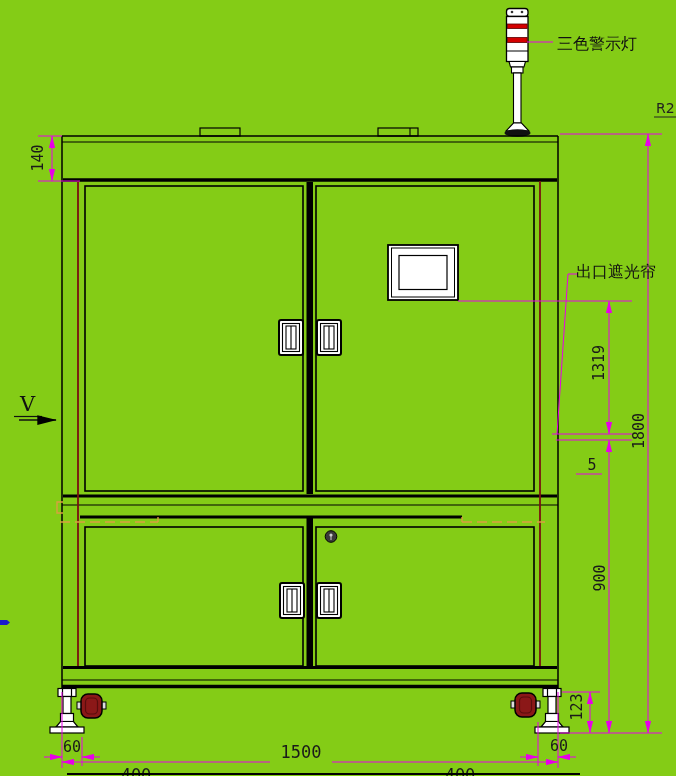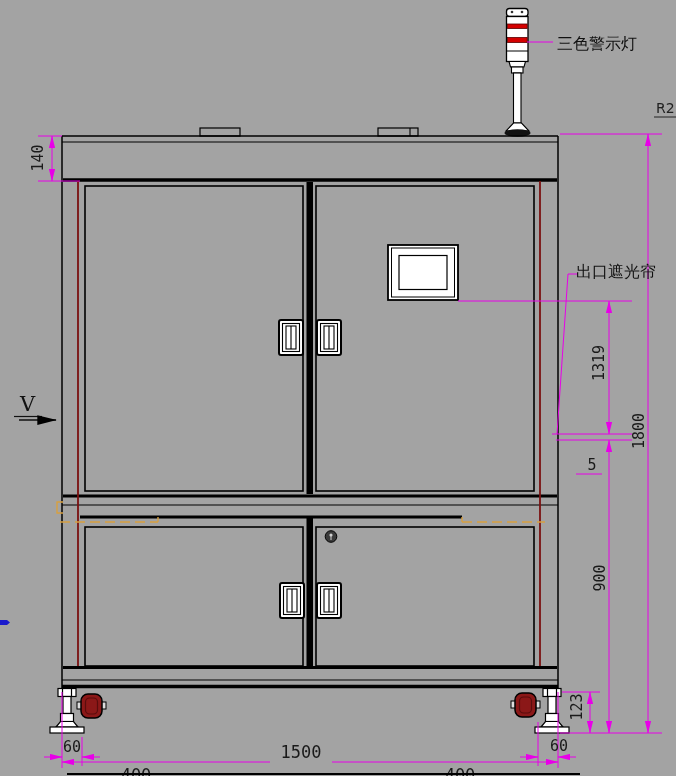--- a/index.html
+++ b/index.html
@@ -1,16 +1,16 @@
 <!DOCTYPE html>
 <html><head>
 <meta charset="utf-8">
 <style>
   html,body{margin:0;padding:0;background:#fff;}
-  .canvas{position:relative;width:676px;height:776px;background:#a3a3a3;overflow:hidden;
+  .canvas{position:relative;width:676px;height:776px;background:#84cc16;overflow:hidden;
           font-family:"DejaVu Sans",sans-serif;}
   svg text{user-select:none;}
   .dim-num{font-family:"DejaVu Sans Mono",monospace;font-size:15px;fill:#1a1a1a;}
   .dim-num-lg{font-family:"DejaVu Sans Mono",monospace;font-size:17px;fill:#1a1a1a;}
   .cjk{font-family:"DejaVu Sans",sans-serif;font-size:16px;fill:#111;}
   .viewmark{font-family:"DejaVu Serif",serif;font-size:21px;fill:#111;}
   .note{font-family:"DejaVu Sans",sans-serif;font-size:14px;fill:#222;}
 </style>
 </head>
 <body>

